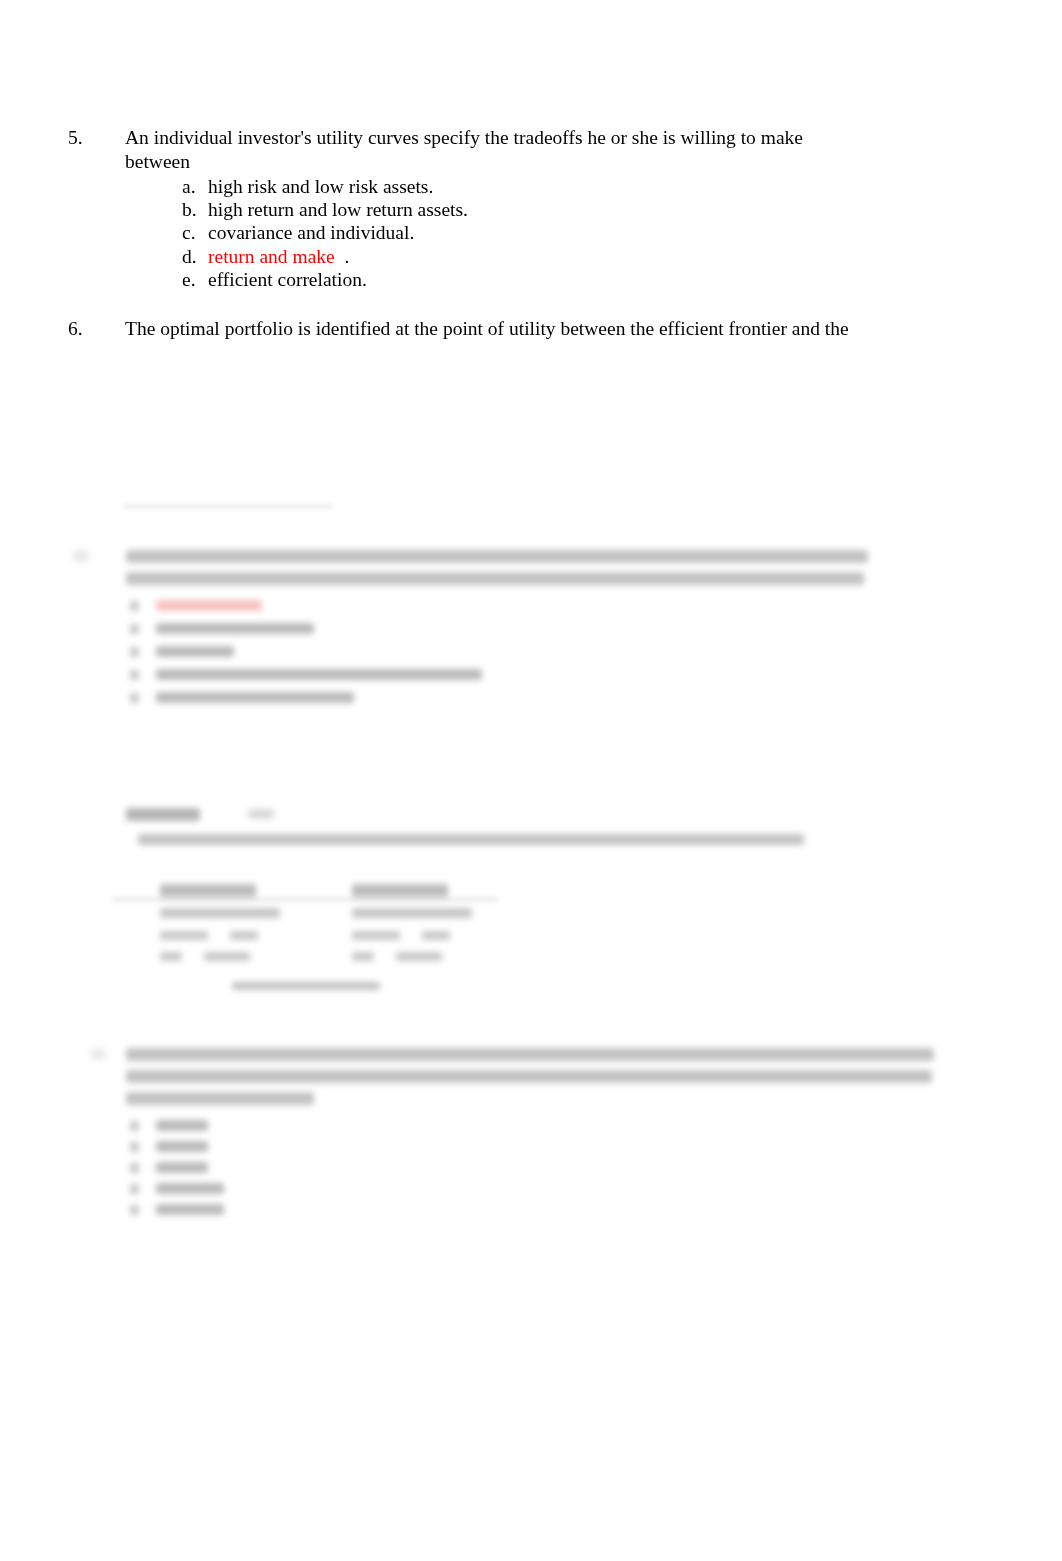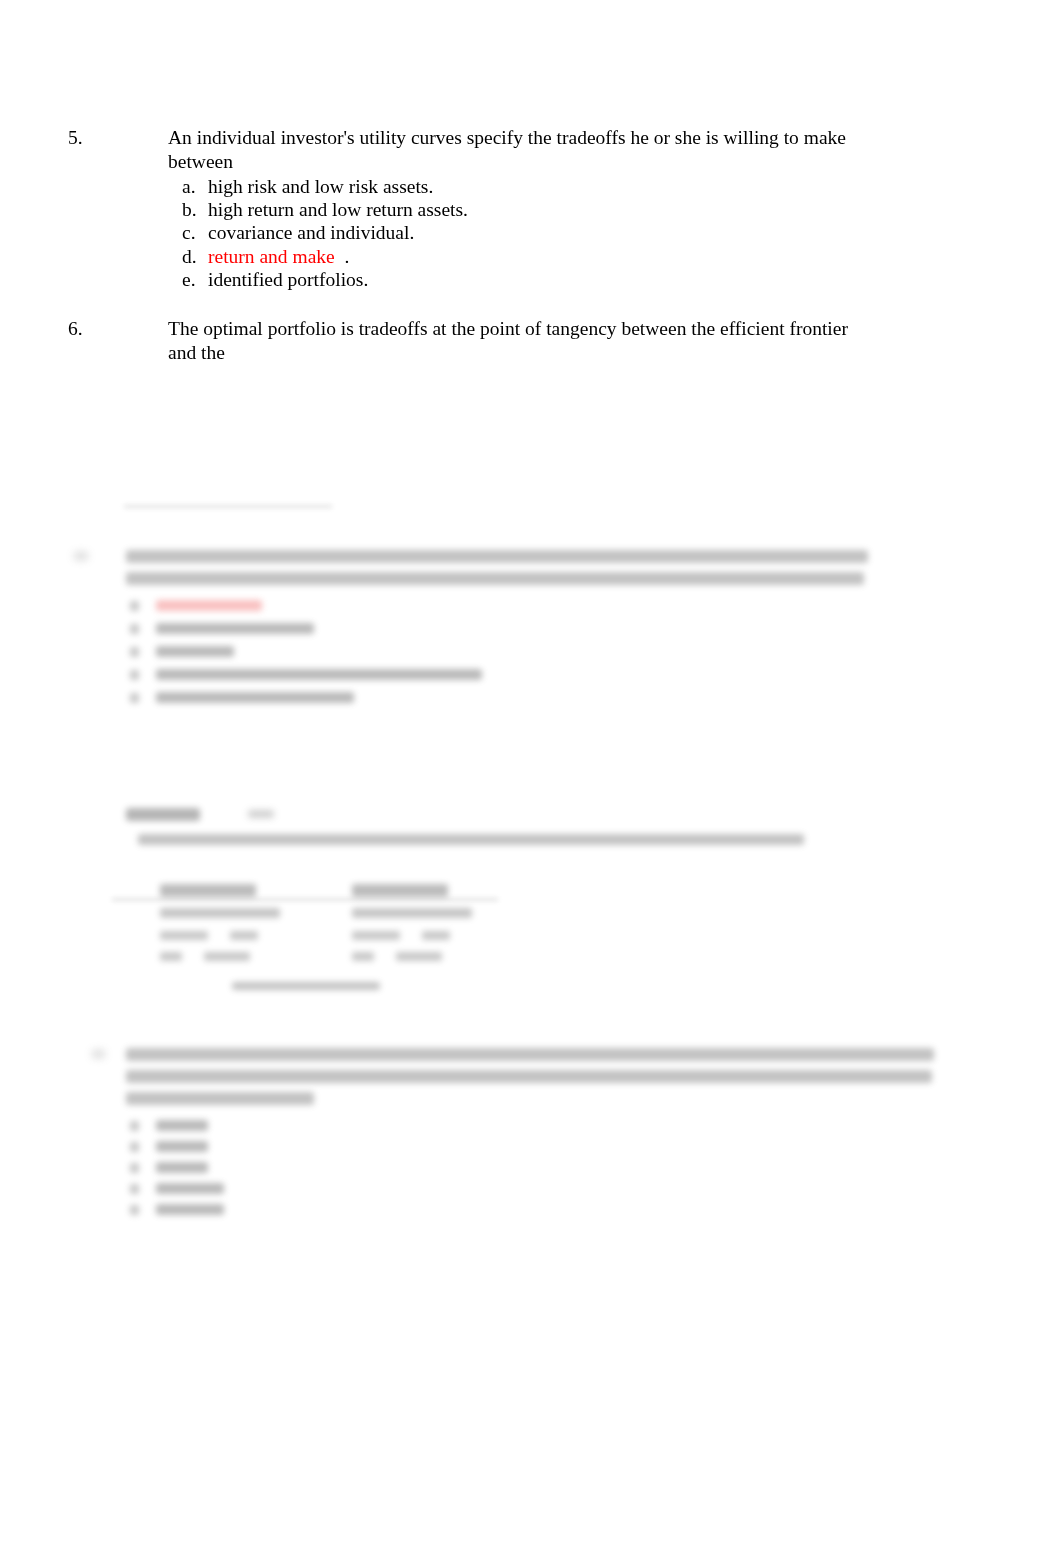--- a/index.html
+++ b/index.html
@@ -32,21 +32,20 @@
     font-size: 19.5px;
     line-height: 23.5px;
   }
   .qbody {
     flex: 1 1 auto;
   }
   .qstem {
     font-size: 19.5px;
     line-height: 23.5px;
     text-align: left;
-    margin-left: 43px;
   }
   .opts {
     list-style: none;
     margin: 0;
     padding: 0;
   }
   .opt {
     display: flex;
     align-items: baseline;
     font-size: 19.5px;
@@ -127,30 +126,30 @@
           <span class="opt-letter">c.</span>
           <span class="opt-text">covariance and individual.</span>
         </li>
         <li class="opt opt-red">
           <span class="opt-letter">d.</span>
           <span class="opt-text">return and make  </span>
             <span class="opt-trail">.</span>
         </li>
         <li class="opt">
           <span class="opt-letter">e.</span>
-          <span class="opt-text">identified portfolios.</span>
+          <span class="opt-text">efficient correlation.</span>
         </li>
       </ul>
     </div>
   </div>
 
   <div class="qblock" style="left:68px; top:317px; width:810px;">
     <div class="qnum">6.</div>
     <div class="qbody">
-      <div class="qstem" style="max-width:740px;">The optimal portfolio is tradeoffs at the point of tangency between the efficient frontier and the</div>
+      <div class="qstem" style="max-width:740px;">The optimal portfolio is identified at the point of utility between the efficient frontier and the</div>
     </div>
   </div>
 
   <div class="rule" style="left:124px; top:505px; width:208px;"></div>
 
   <div class="blurwrap softer" style="left:74px; top:552px; width:14px;">
     <div class="blur-line thin" style="width:14px;"></div>
   </div>
 
   <div class="blurwrap" style="left:126px; top:550px; width:745px;">

